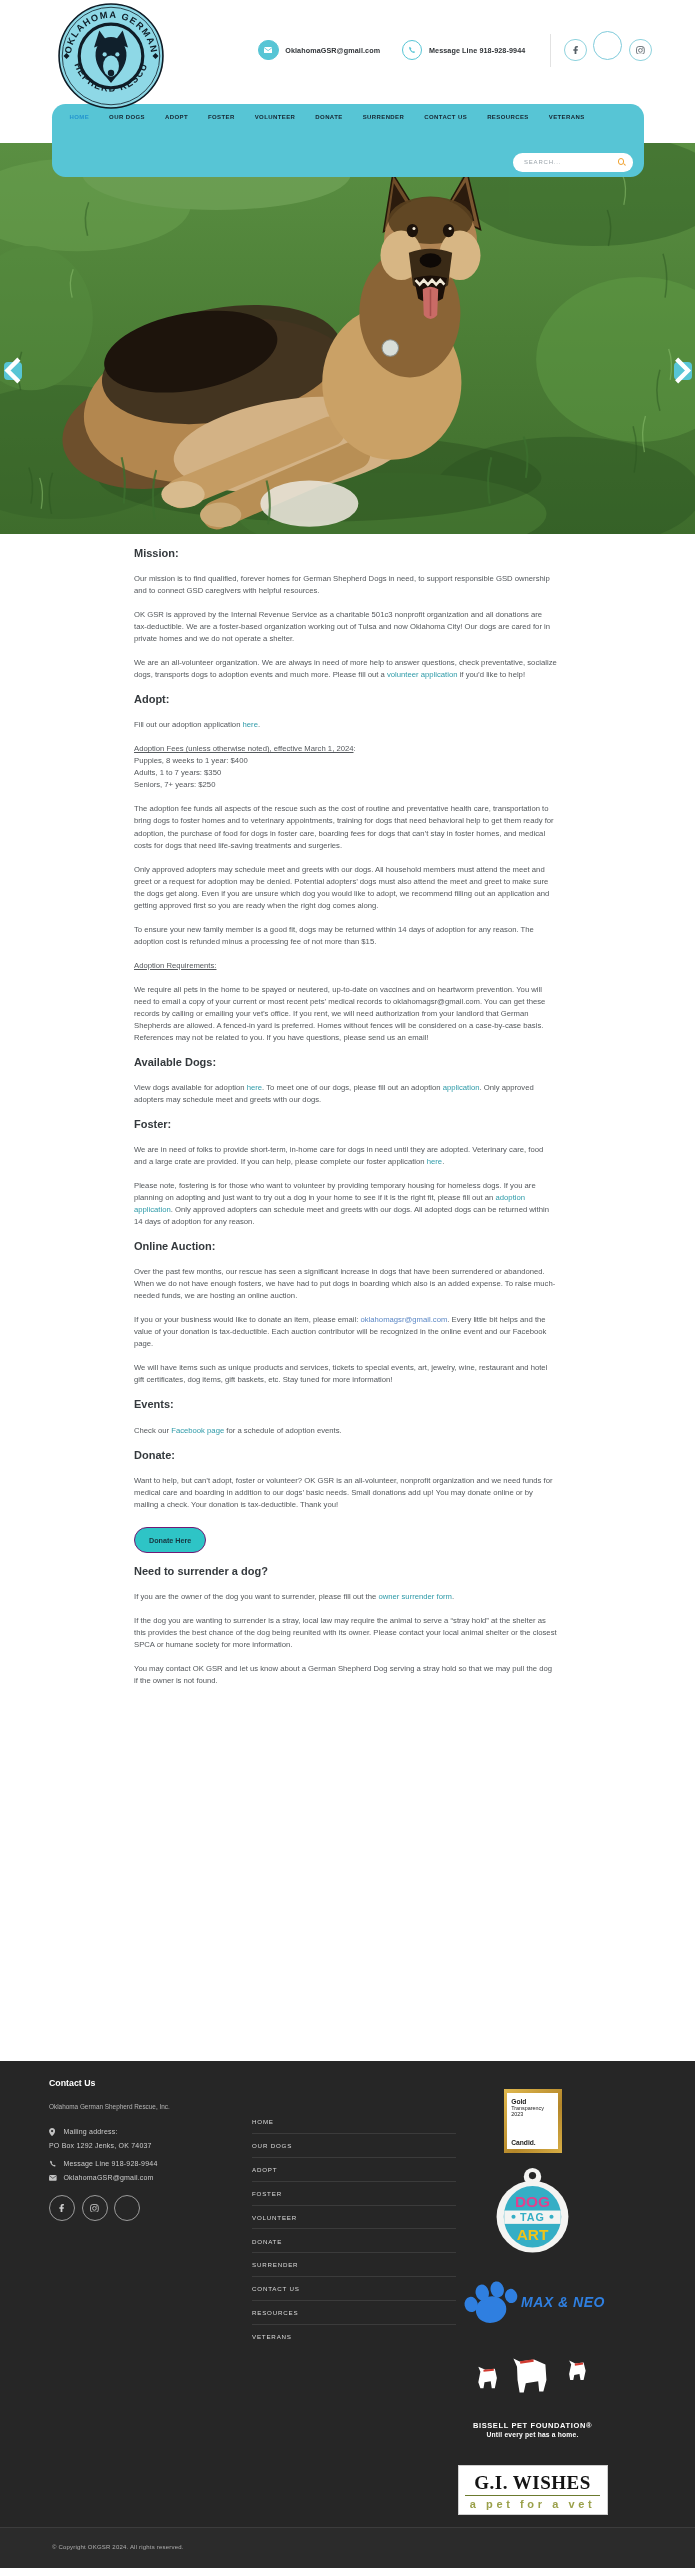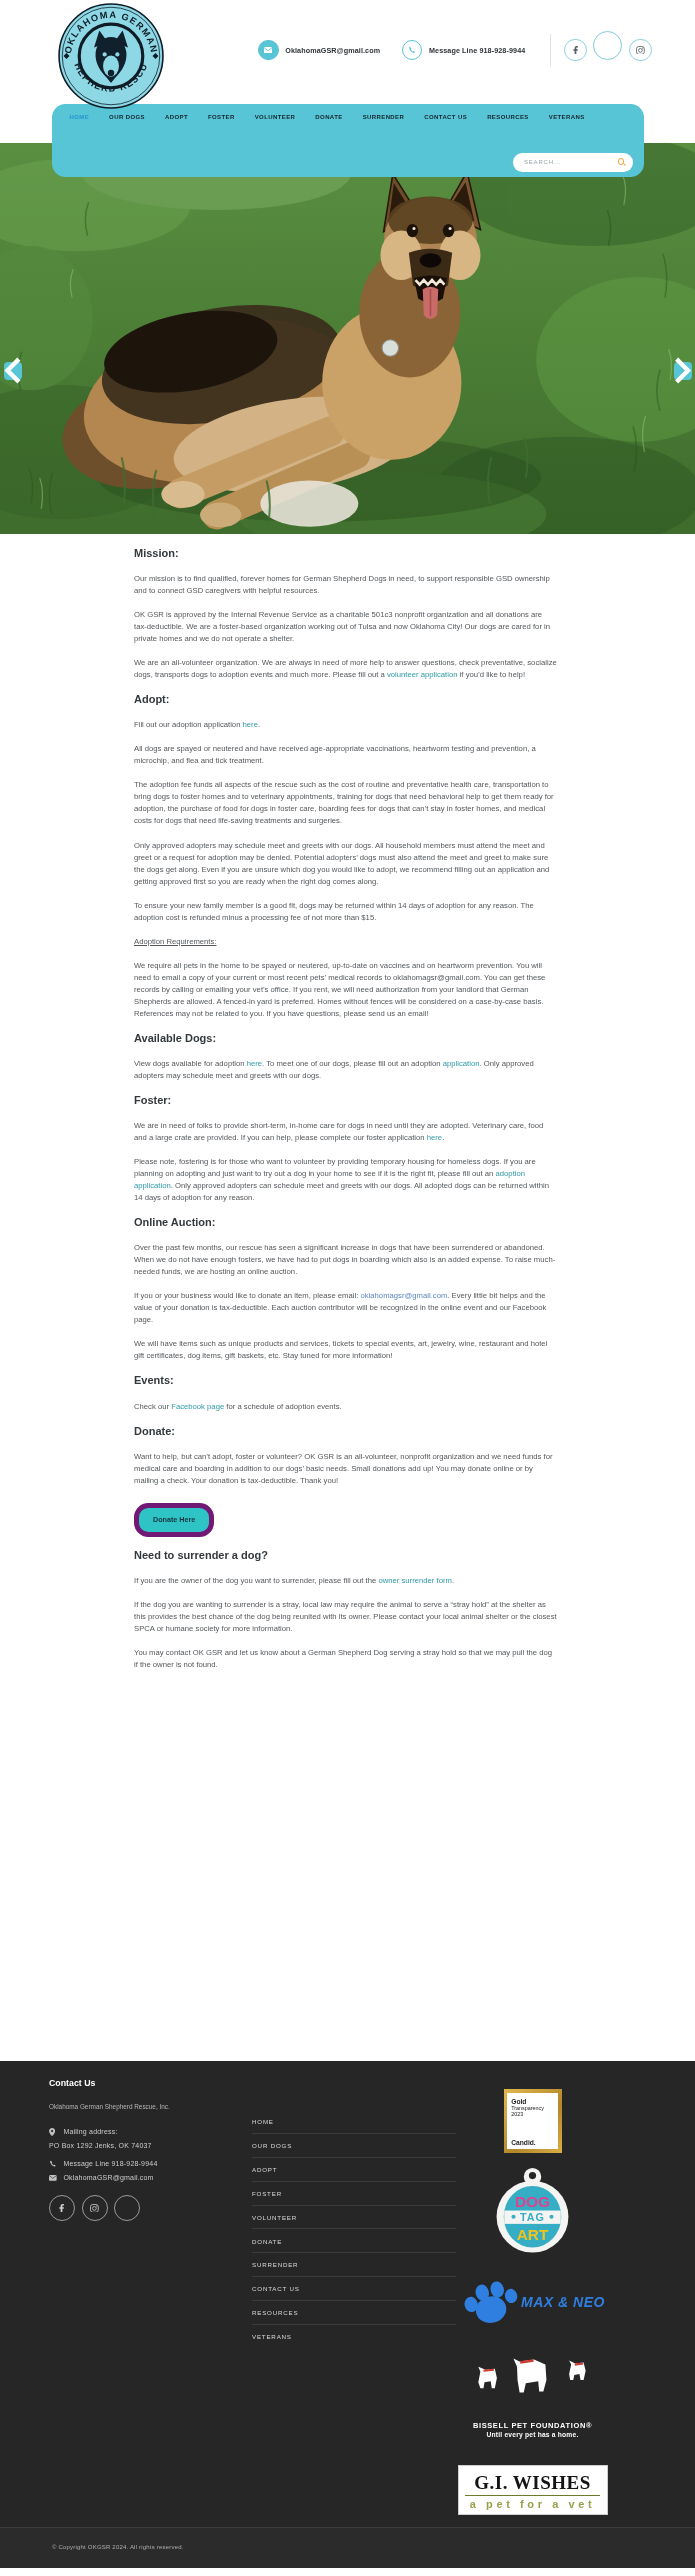--- a/index.html
+++ b/index.html
@@ -35,21 +35,21 @@
   .car-btn.left{left:4.1px;top:219px;} .car-btn.right{right:4.1px;top:219px;}
   
   .content{position:absolute;left:134px;top:547px;width:423px;font-size:7.7px;line-height:1.56;color:#54585c;z-index:6;}
   .content h2{font-size:11px;line-height:1.25;font-weight:bold;color:#34393d;margin:23px 0 12.4px;}
   .content h2:first-child{margin-top:0;}
   .content p{margin:0 0 12px;}
   .u{text-decoration:underline;}
   a.t{color:#2e9aa8;text-decoration:none;cursor:pointer;}
   a.b{color:#5b87c5;text-decoration:none;cursor:pointer;}
   .fees{margin:0 0 12px;}
-  .donate-btn{display:inline-block;margin:4.1px 0 11.3px;padding:6.7px 14px;background:#2ec4c6;border:5px solid #701a75;border-radius:14.4px;color:#173540;font-weight:bold;font-size:7.2px;cursor:pointer;}
+  .donate-btn{display:inline-block;margin:4.1px 0 11.3px;padding:6.7px 14px;background:#2ec4c6;border:1px solid #701a75;border-radius:14.4px;color:#173540;font-weight:bold;font-size:7.2px;cursor:pointer;}
   
   .footer{position:absolute;left:0;top:2061px;width:696px;height:507px;background:#262626;color:#c9c9c9;z-index:6;}
   .f-left{position:absolute;left:49px;top:16.5px;width:175px;}
   .f-left h3{color:#ffffff;font-size:8.8px;margin:0 0 15.5px;font-weight:bold;}
   .f-org{font-size:6.4px;color:#b5b5b5;margin-bottom:17.5px;}
   .f-row{display:flex;align-items:flex-start;font-size:7px;color:#cccccc;margin-bottom:5.2px;letter-spacing:0.2px;}
   .f-row .f-ic{width:8.2px;margin-right:6.2px;flex:0 0 auto;margin-top:0.5px;}
   .f-addr{font-size:7px;color:#cccccc;margin:0 0 10.3px 0;letter-spacing:0.2px;}
   .f-socials{display:flex;gap:6.7px;margin-top:13.4px;}
   .f-circle{width:24px;height:24px;border-radius:50%;border:0.8px solid #9a9a9a;display:flex;align-items:center;justify-content:center;cursor:pointer;color:#cfcfcf;}
@@ -264,21 +264,28 @@
     <section>
       <h2>Mission:</h2>
       <p>Our mission is to find qualified, forever homes for German Shepherd Dogs in need, to support responsible GSD ownership and to connect GSD caregivers with helpful resources.</p>
       <p>OK GSR is approved by the Internal Revenue Service as a charitable 501c3 nonprofit organization and all donations are tax-deductible. We are a foster-based organization working out of Tulsa and now Oklahoma City! Our dogs are cared for in private homes and we do not operate a shelter.</p>
       <p><span>We are an all-volunteer organization. We are always in need of more help to answer questions, check preventative, socialize dogs, transports dogs to adoption events and much more. Please fill out a </span><a class="t">volunteer application</a><span> if you’d like to help!</span></p>
     </section>
 
     <section>
       <h2>Adopt:</h2>
       <p><span>Fill out our adoption application </span><a class="t">here</a><span>.</span></p>
-      <p>All dogs are spayed or neutered and have received age-appropriate vaccinations, heartworm testing and prevention, a microchip, and flea and tick treatment.</p>
+      <div class="fees">
+        <div><span class="u">Adoption Fees (unless otherwise noted), effective March 1, 2024</span><span>:</span></div>
+        <div>
+            <div>Puppies, 8 weeks to 1 year: $400</div>
+            <div>Adults, 1 to 7 years: $350</div>
+            <div>Seniors, 7+ years: $250</div>
+          </div>
+      </div>
       <p>The adoption fee funds all aspects of the rescue such as the cost of routine and preventative health care, transportation to bring dogs to foster homes and to veterinary appointments, training for dogs that need behavioral help to get them ready for adoption, the purchase of food for dogs in foster care, boarding fees for dogs that can’t stay in foster homes, and medical costs for dogs that need life-saving treatments and surgeries.</p>
       <p>Only approved adopters may schedule meet and greets with our dogs. All household members must attend the meet and greet or a request for adoption may be denied. Potential adopters’ dogs must also attend the meet and greet to make sure the dogs get along. Even if you are unsure which dog you would like to adopt, we recommend filling out an application and getting approved first so you are ready when the right dog comes along.</p>
       <p>To ensure your new family member is a good fit, dogs may be returned within 14 days of adoption for any reason. The adoption cost is refunded minus a processing fee of not more than $15.</p>
       <p><span class="u">Adoption Requirements:</span></p>
       <p>We require all pets in the home to be spayed or neutered, up-to-date on vaccines and on heartworm prevention. You will need to email a copy of your current or most recent pets’ medical records to oklahomagsr@gmail.com. You can get these records by calling or emailing your vet’s office. If you rent, we will need authorization from your landlord that German Shepherds are allowed. A fenced-in yard is preferred. Homes without fences will be considered on a case-by-case basis. References may not be related to you. If you have questions, please send us an email!</p>
     </section>
 
     <section>
       <h2>Available Dogs:</h2>
       <p><span>View dogs available for adoption </span><a class="t">here</a><span>. To meet one of our dogs, please fill out an adoption </span><a class="t">application</a><span>. Only approved adopters may schedule meet and greets with our dogs.</span></p>

